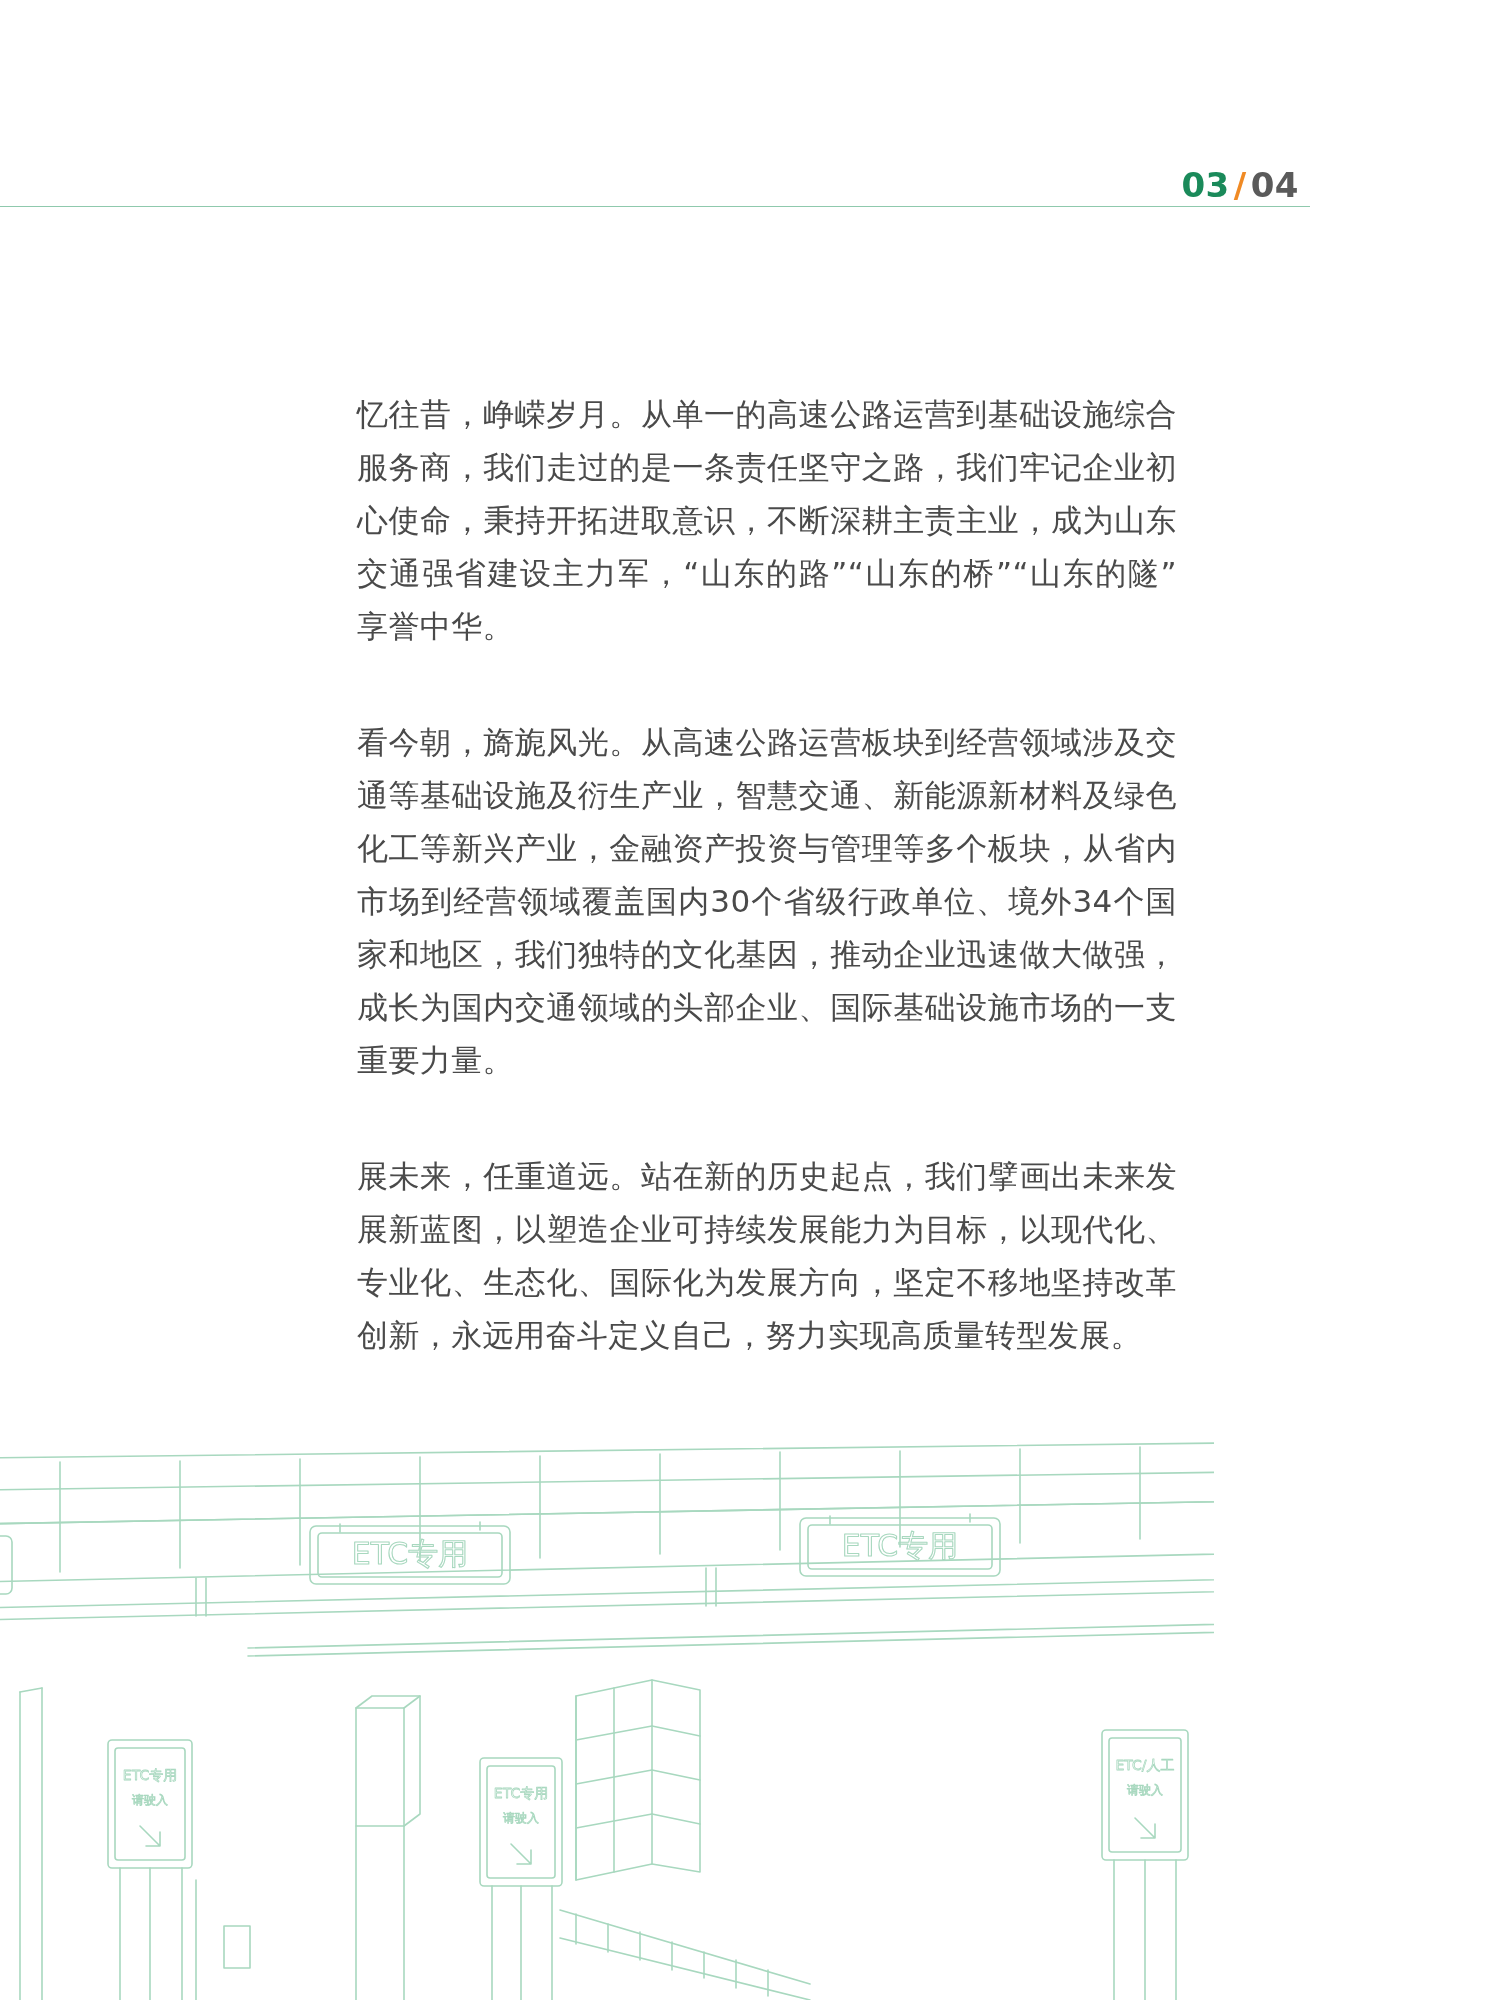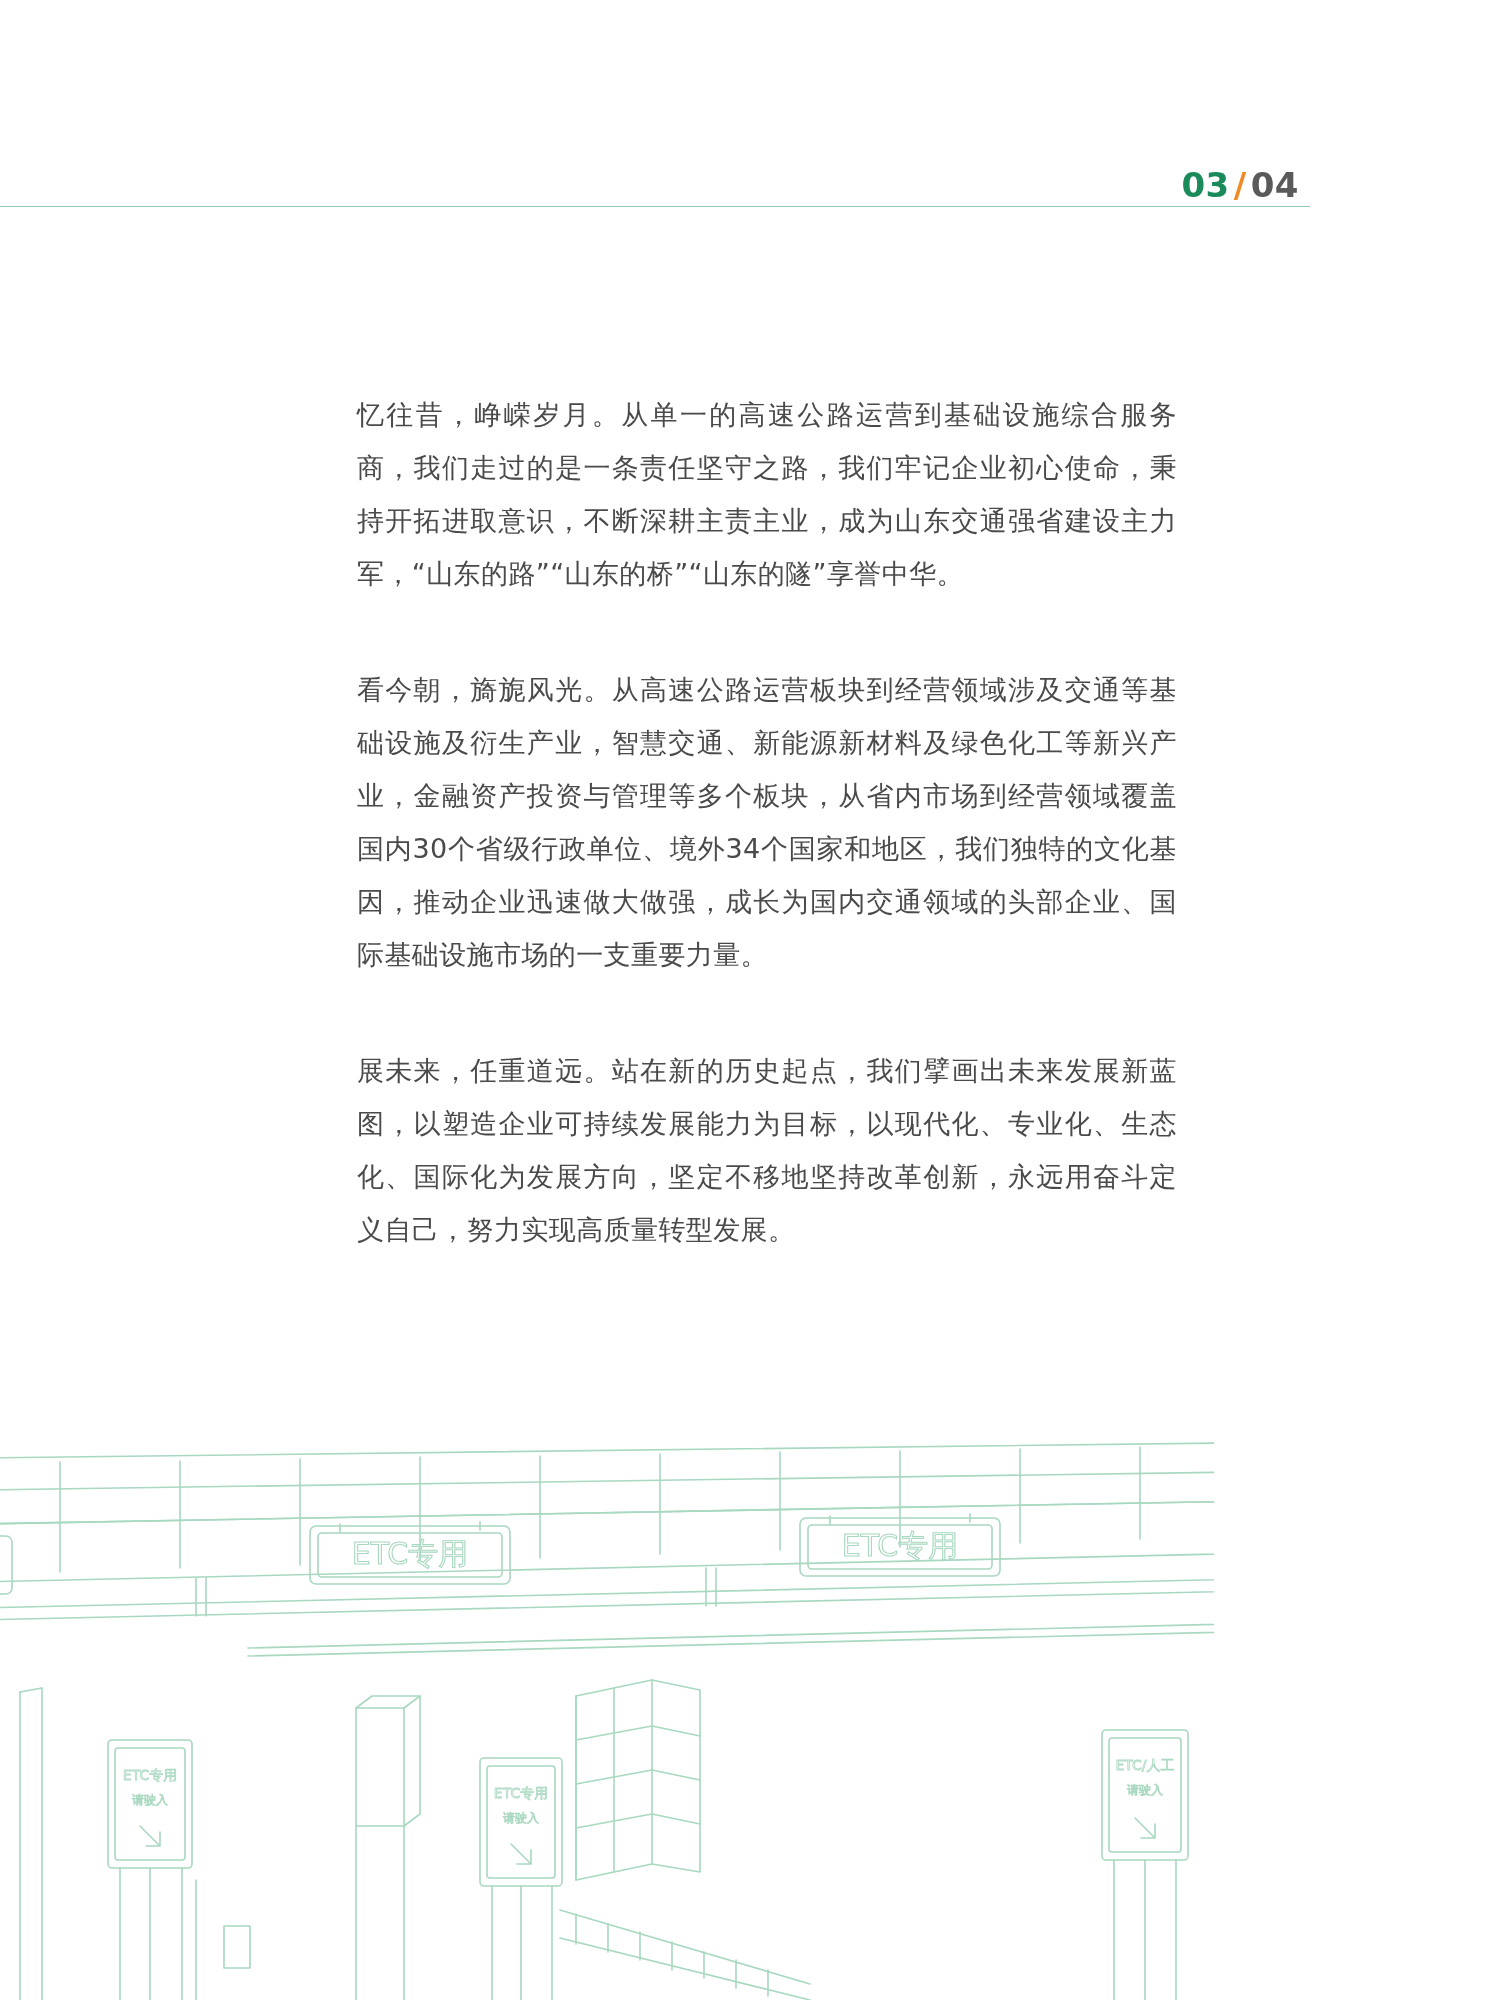--- a/index.html
+++ b/index.html
@@ -57,21 +57,21 @@
   }
 
   
   .content {
     position: absolute;
     top: 388px;
     left: 357px;
     width: 820px;
   }
   .para {
-    font-size: 27px;
+    font-size: 31px;
     line-height: 53px;
     letter-spacing: 0.4px;
     color: #4a4a4a;
     text-align: justify;
     text-justify: inter-ideograph;
     margin: 0 0 63px 0;
     font-family: "DejaVu Sans", "Liberation Sans", sans-serif;
   }
   .para:last-child {
     margin-bottom: 0;

